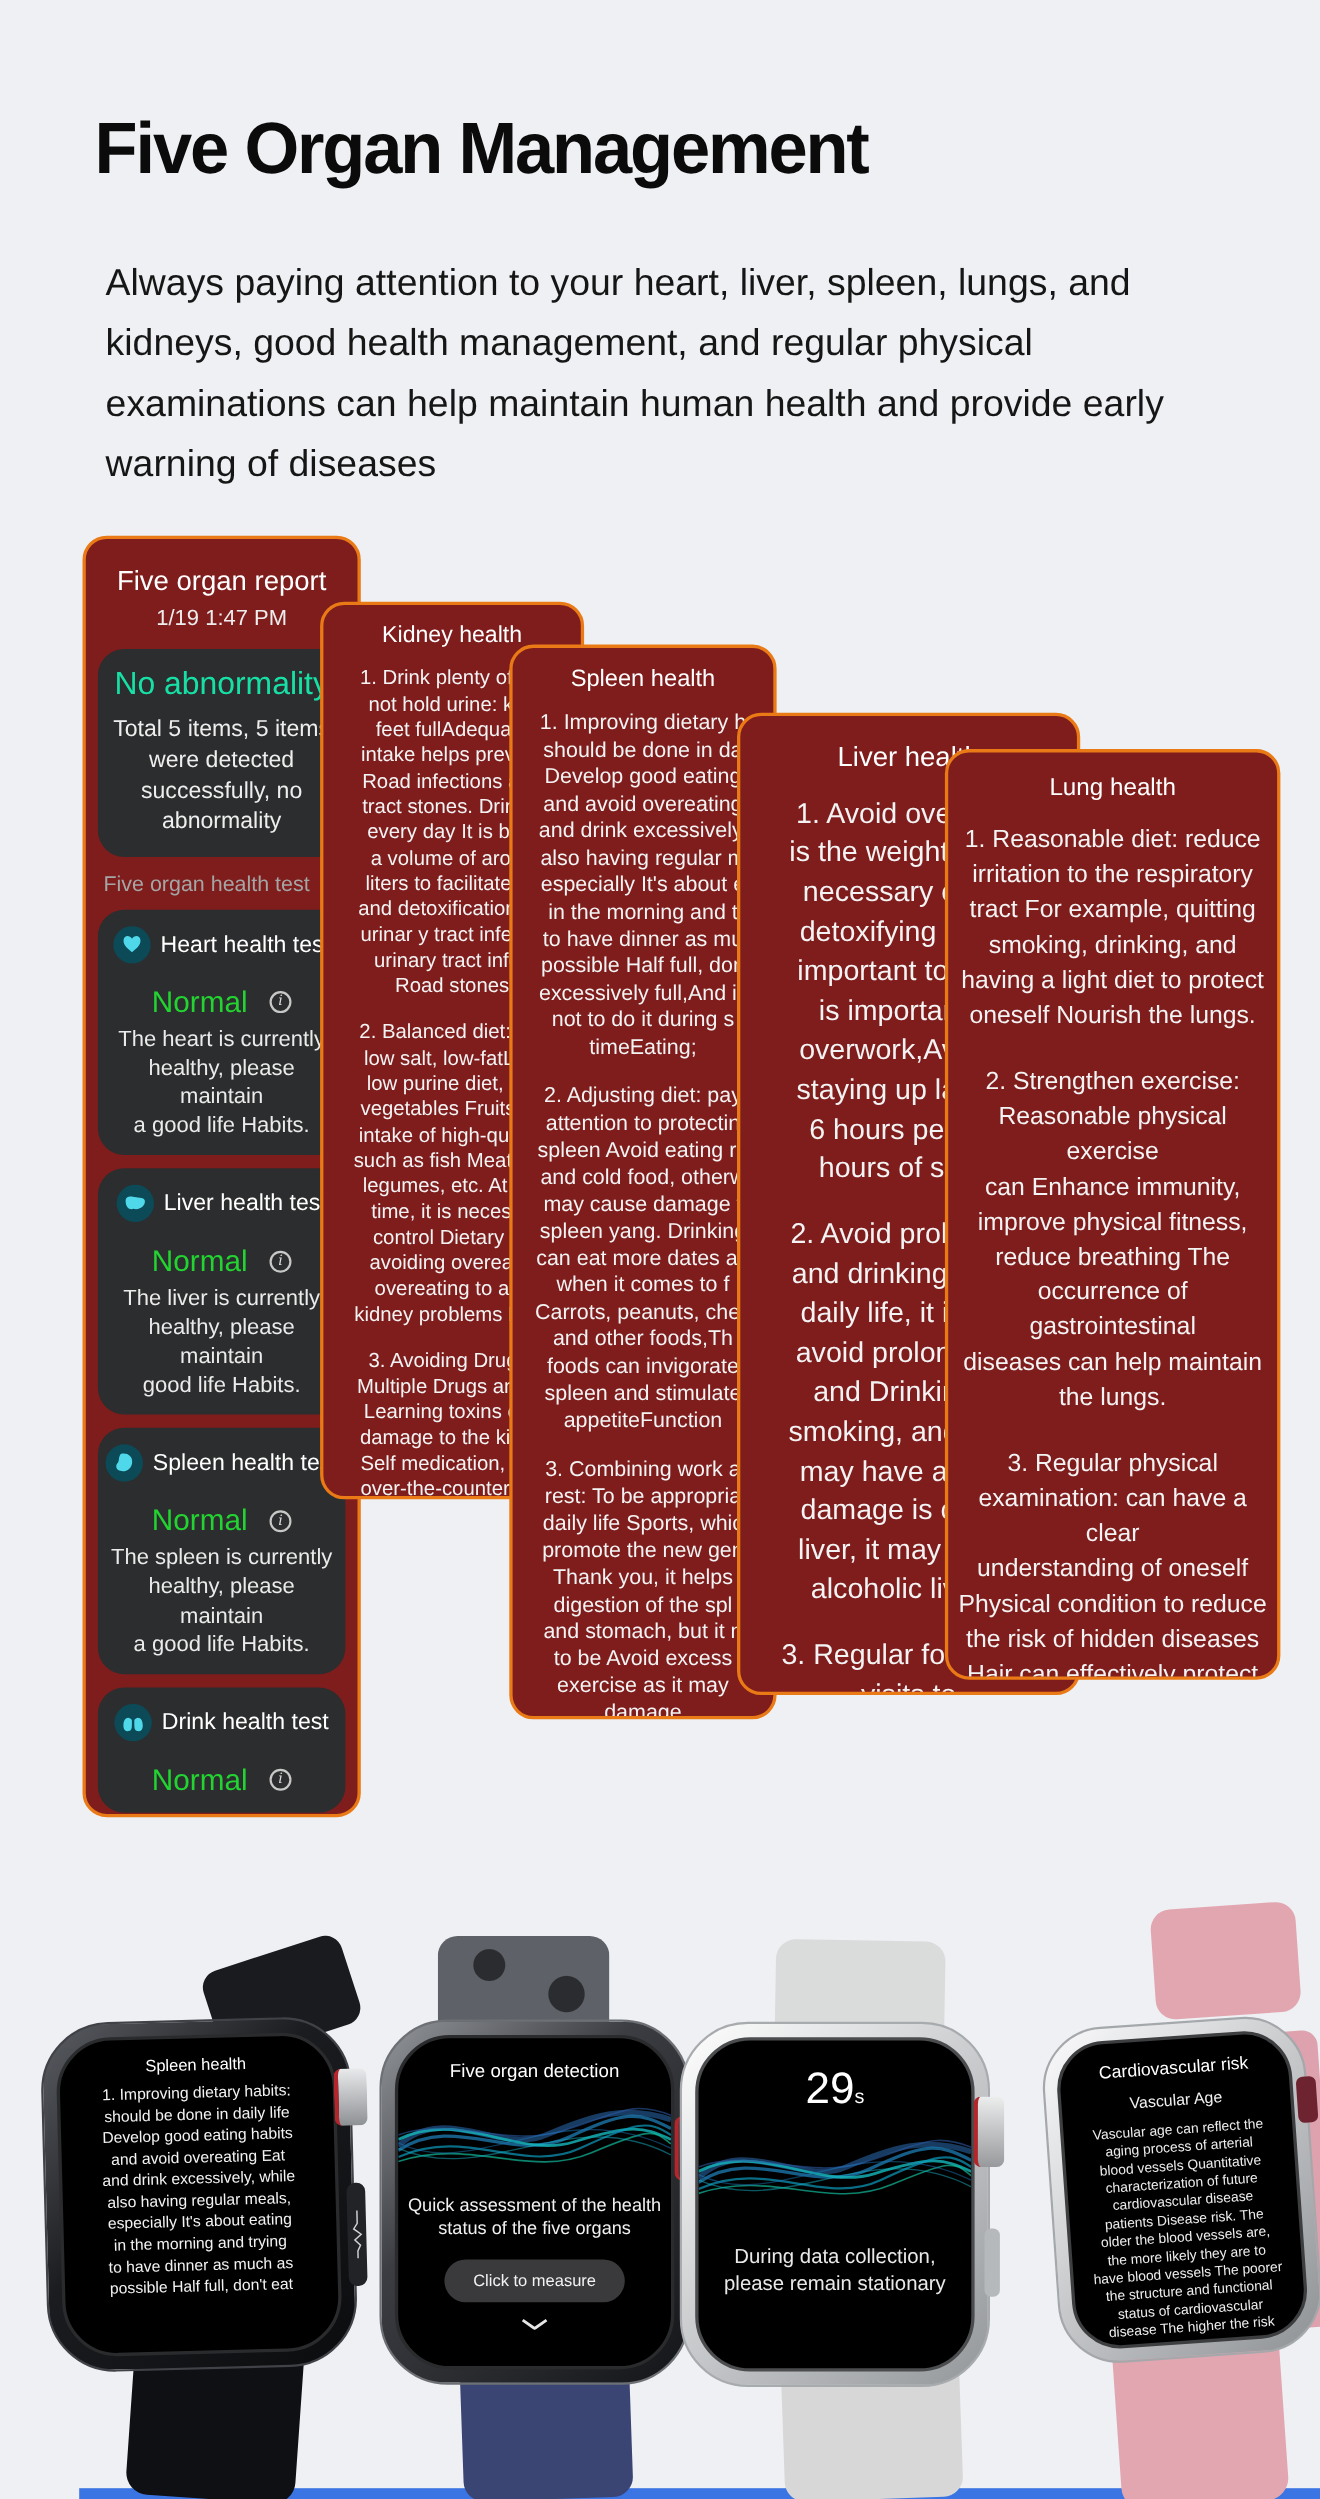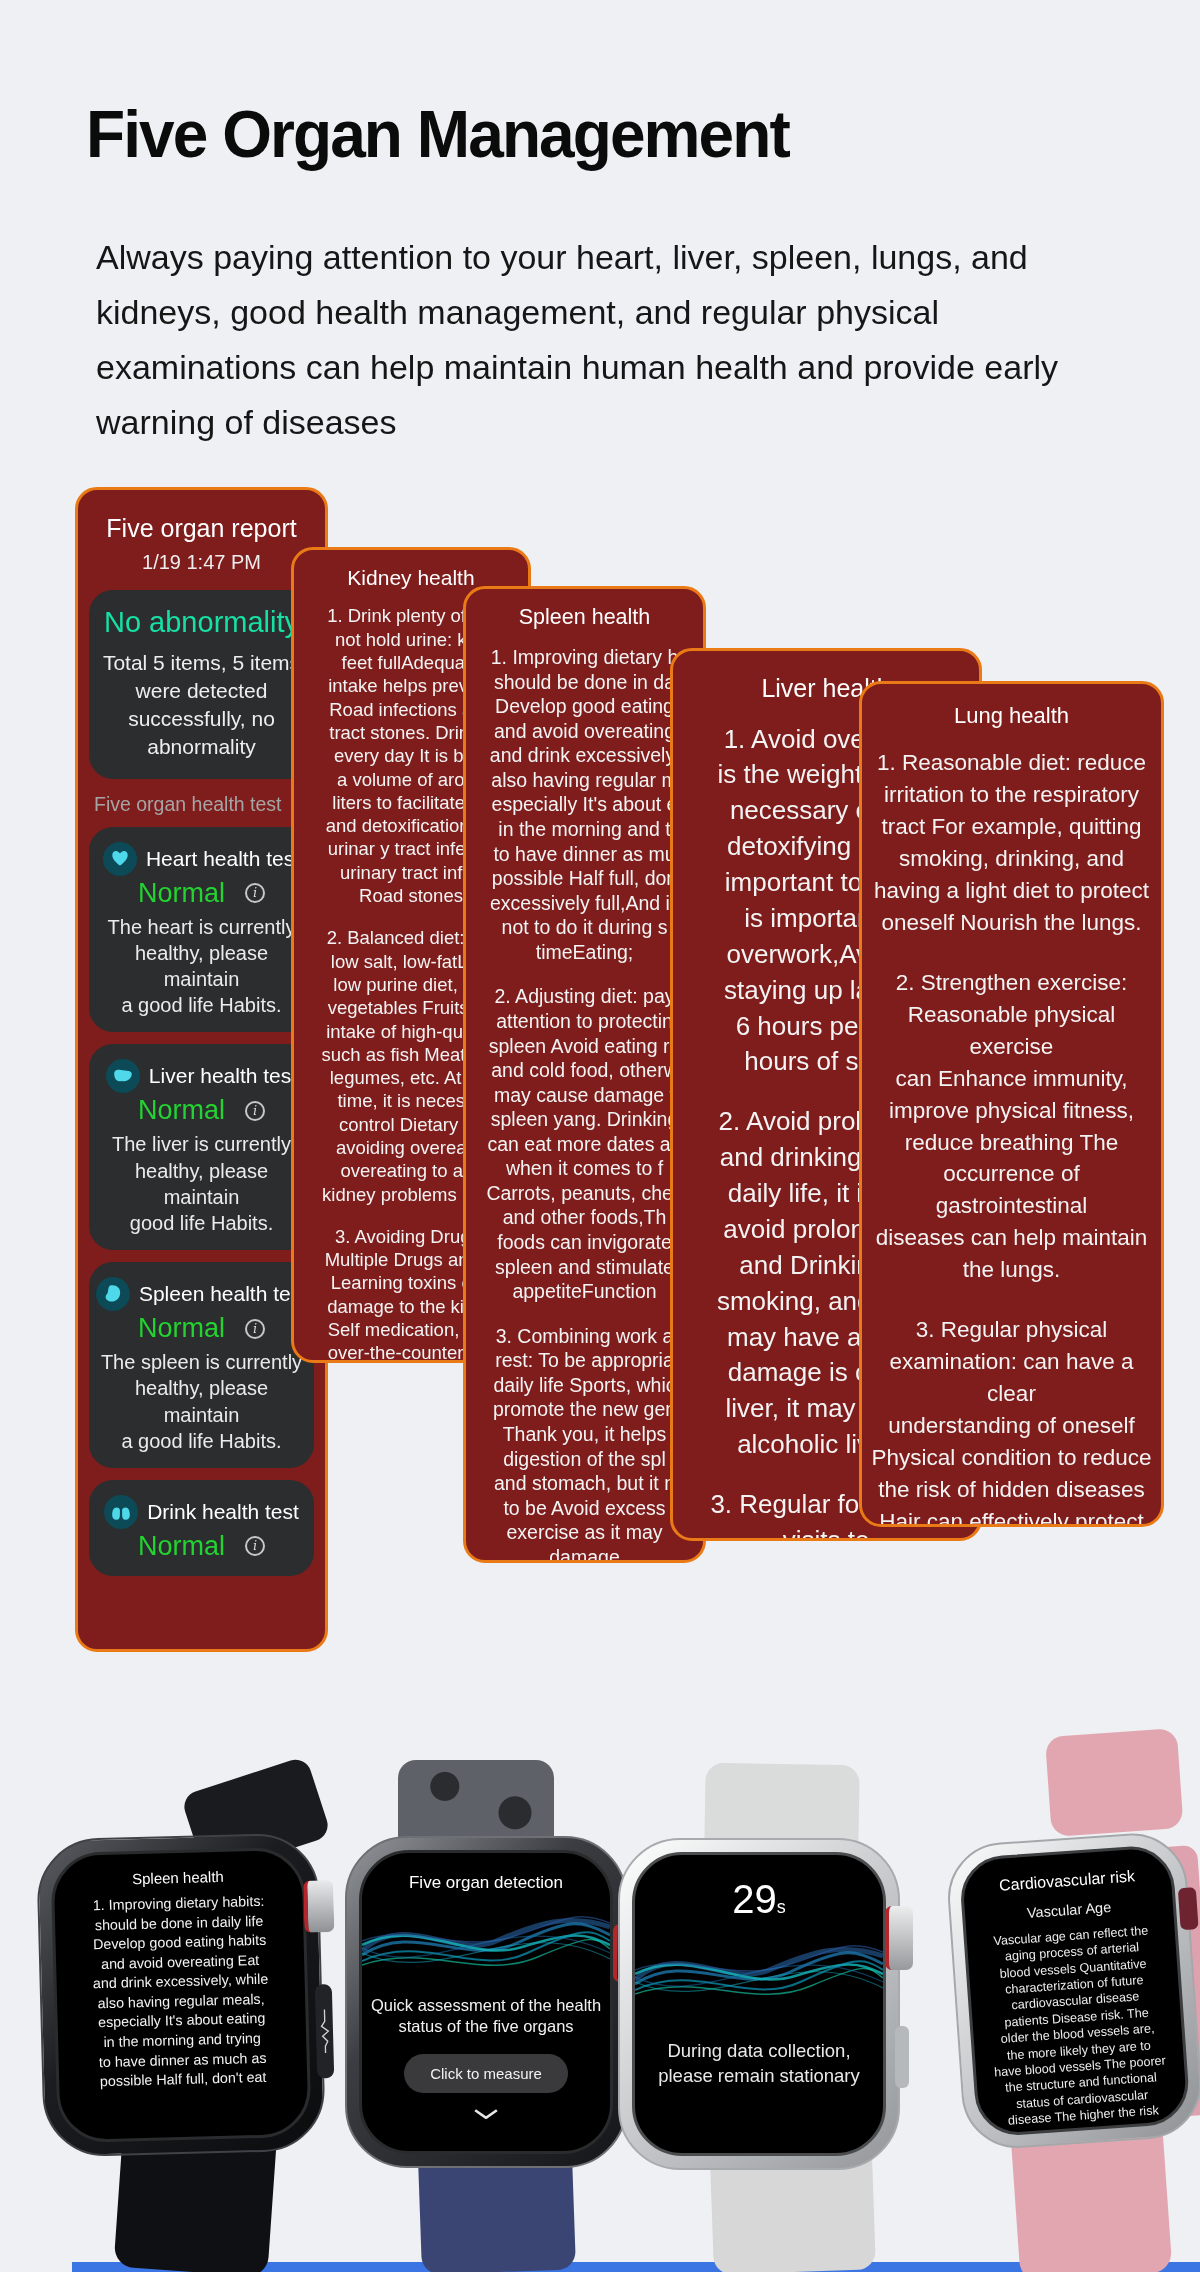--- a/index.html
+++ b/index.html
@@ -27,21 +27,21 @@
   .sum-status { font-size:29px; color:#17e0a6; margin-bottom:10px; }
   .sum-detail { font-size:21px; line-height:1.33; color:#eeeeee; }
   .sum-note   { font-size:18.5px; line-height:1.3; color:#87988f; margin-top:12px; }
   .section-label { font-size:19.5px; color:#a5a5a5; text-align:left; margin:14px 0 2px 16px; }
   .item { background:#2c2d2e; border-radius:24px; margin:11px 11px 12px; padding:15px 6px 14px; }
   .item-head { display:flex; align-items:center; justify-content:center; gap:9px; }
   .organ-badge { width:34px; height:34px; border-radius:50%; background:#0c4a57; flex:0 0 auto;
                  display:flex; align-items:center; justify-content:center; }
   .organ-badge svg { width:22px; height:22px; }
   .item-label { font-size:21px; color:#fff; white-space:nowrap; }
-  .item-status { font-size:27px; color:#23d331; margin-top:2px;
+  .item-status { font-size:27px; color:#23d331; margin-top:20px;
                  display:flex; align-items:center; justify-content:center; gap:20px; }
   .info-i { width:20px; height:20px; border:2px solid #c7c7c7; border-radius:50%; color:#d9d9d9;
             font-size:13px; line-height:16px; font-family:"DejaVu Serif",serif; font-style:italic; }
   .item-desc { font-size:20px; line-height:1.31; color:#ebebeb; margin-top:5px; }
 
   .kidney-card { left:291px; top:547px; width:240px; height:816px; z-index:2; padding:15px 5px; font-size:18.5px; line-height:1.26; }
   .kidney-card .ctitle { font-size:21px; margin-bottom:13px; }
   .kidney-card p + p { margin-top:19px; }
 
   .spleen-card { left:463px; top:586px; width:243px; height:977px; z-index:3; padding:15px 4px; font-size:19.5px; line-height:1.26; }

